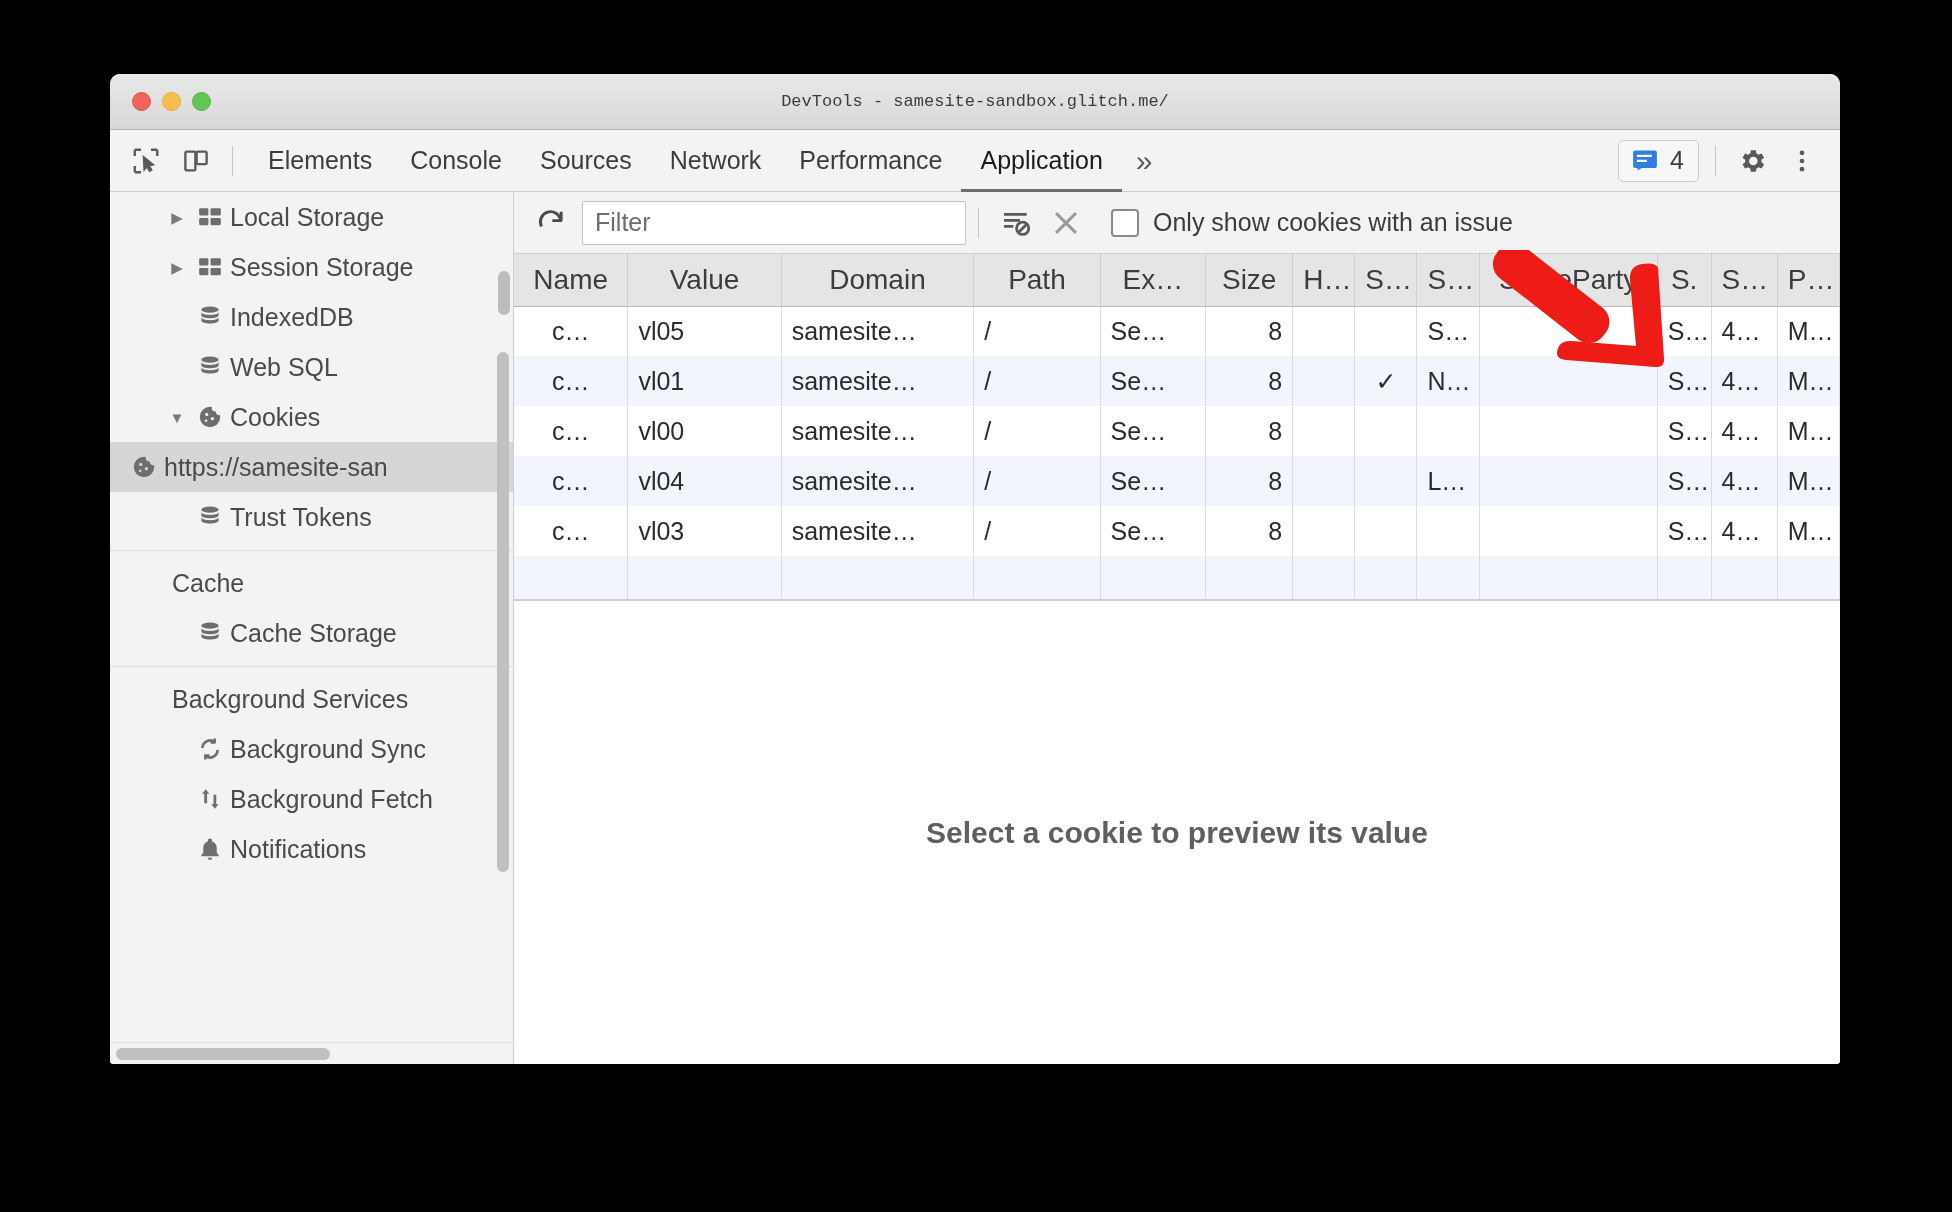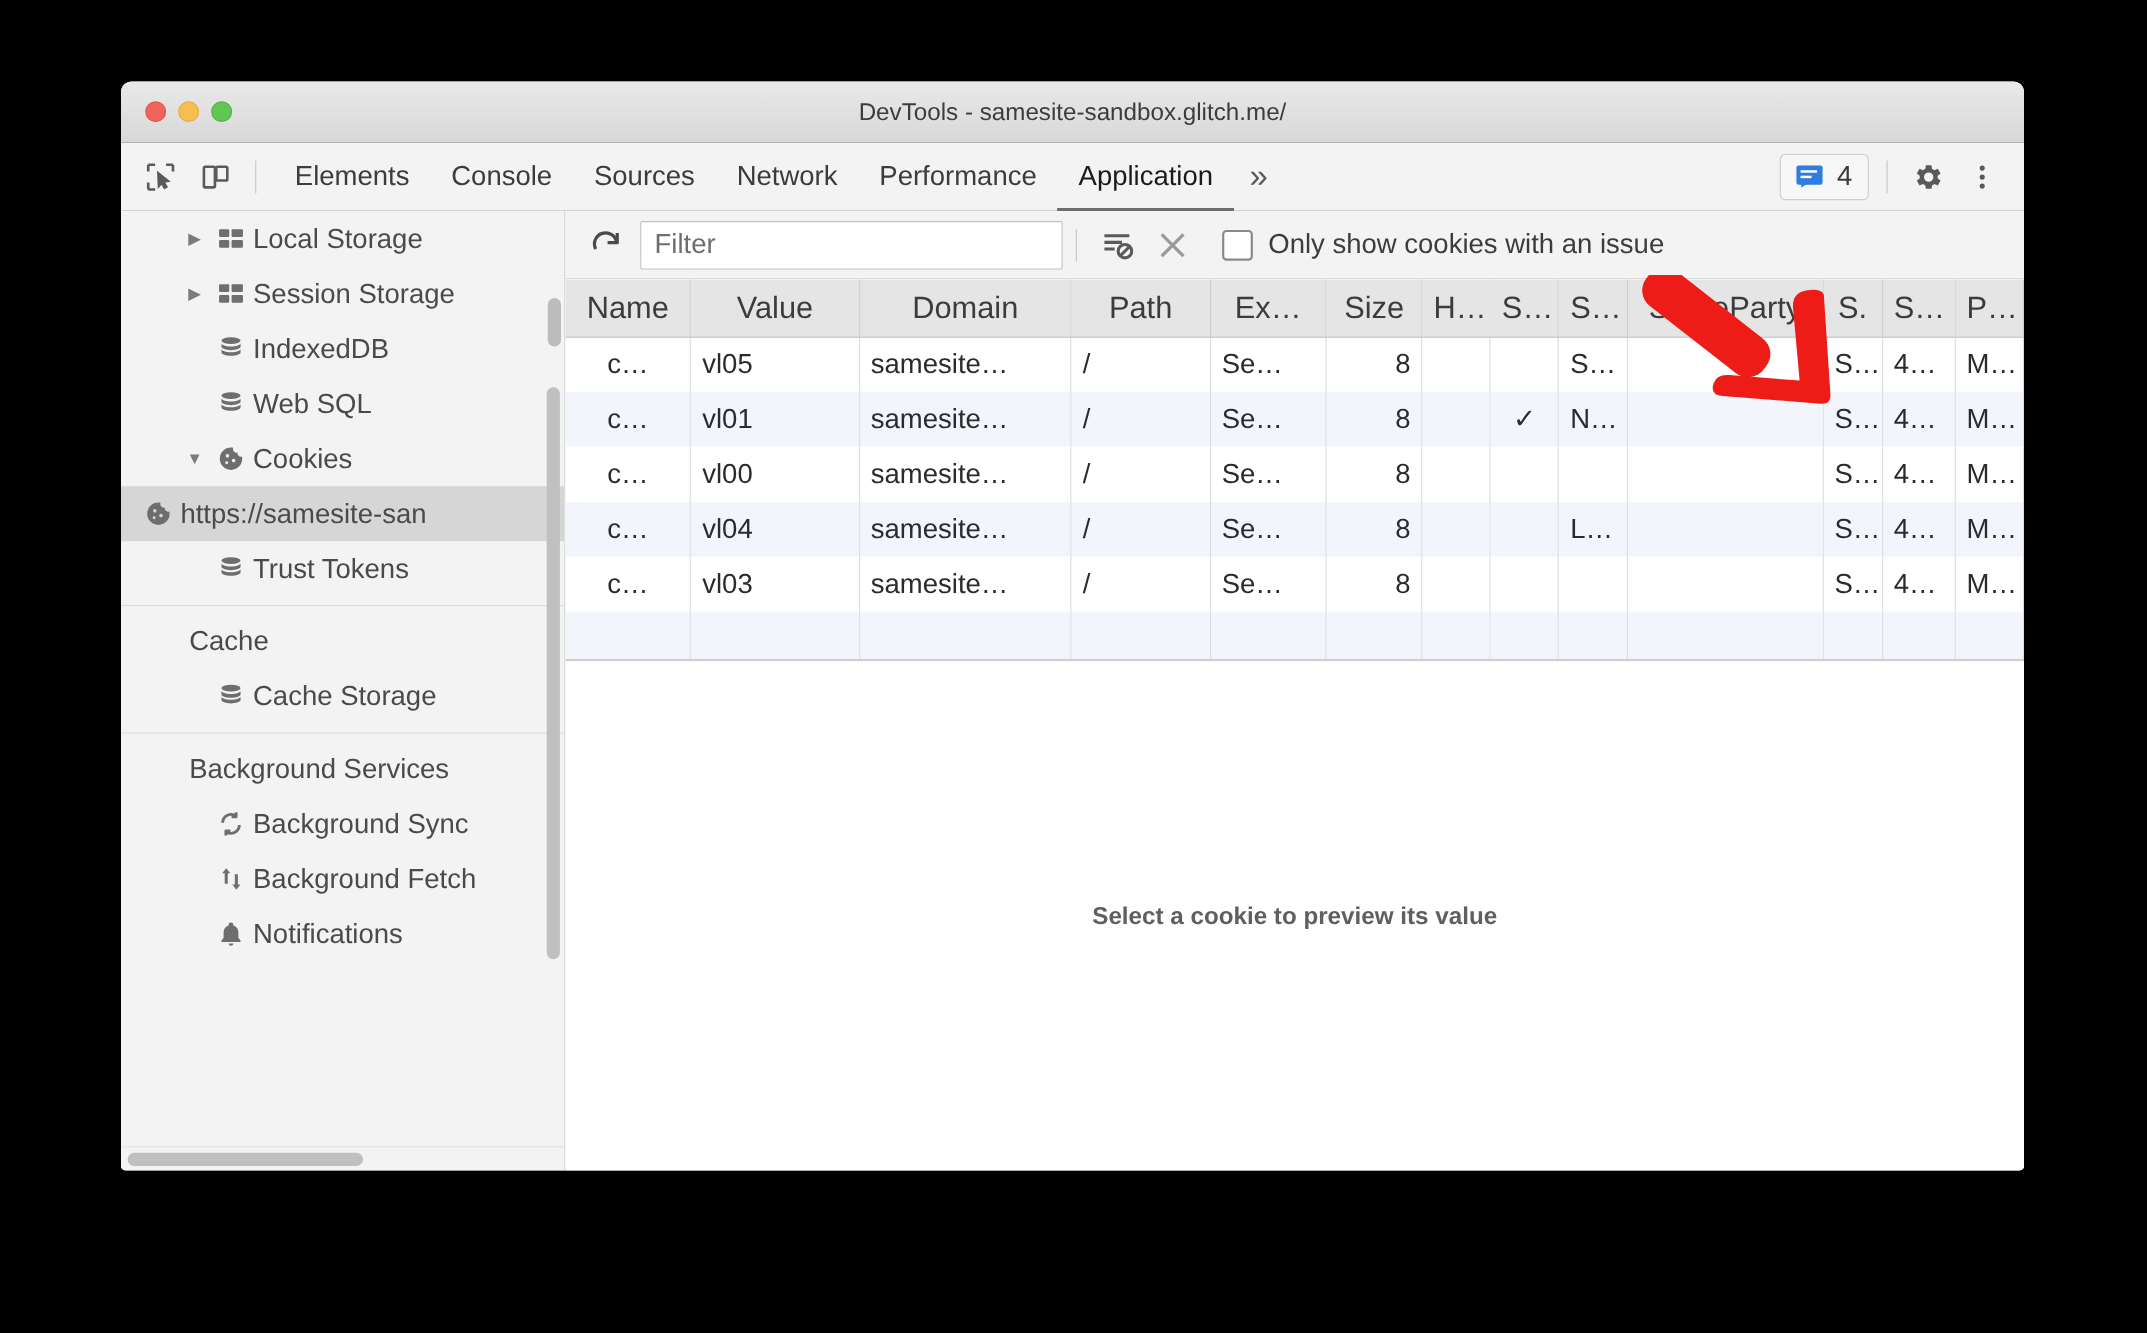--- a/index.html
+++ b/index.html
@@ -30,22 +30,23 @@
     border-bottom: 1px solid #b4b4b4;
     display: flex; align-items: center;
   }
   .traffic { display: flex; gap: 11px; margin-left: 22px; }
   .dot { width: 19px; height: 19px; border-radius: 50%; }
   .dot.red { background: #f1645c; border: 1px solid #e0534b; }
   .dot.yellow { background: #f6be4f; border: 1px solid #e5ad3d; }
   .dot.green { background: #62c554; border: 1px solid #4fb343; }
   #title-text {
     position: absolute; left: 0; right: 0; text-align: center;
-    font-size: 22px; color: #3c3c3c;
+    font-size: 17px; color: #3c3c3c;
     pointer-events: none;
+    font-family: Liberation Mono, monospace;
   }
 
   
   #tabstrip {
     height: 62px;
     background: #f3f3f3;
     border-bottom: 1px solid #cfcfcf;
     display: flex; align-items: center;
     padding: 0 18px 0 16px;
   }
@@ -209,21 +210,21 @@
   #table-bottom-border { position: absolute; left: 0; right: 0; bottom: 0; height: 1px; background: #cfcfcf; }
 
   
   #preview {
     flex: 1 1 auto;
     border-top: 1px solid #cfcfcf;
     display: flex; align-items: center; justify-content: center;
     background: #ffffff;
     position: relative;
   }
-  #preview-text { font-size: 22px; font-weight: bold; color: #5f5f5f; }
+  #preview-text { font-size: 30px; font-weight: bold; color: #5f5f5f; }
   #main-vscroll {
     position: absolute; left: -16px; top: -330px;
     width: 12px; height: 44px;
     background: #bcbcbc; border-radius: 6px;
   }
 
   
   #red-arrow {
     position: absolute;
     left: 1378px; top: 176px;

